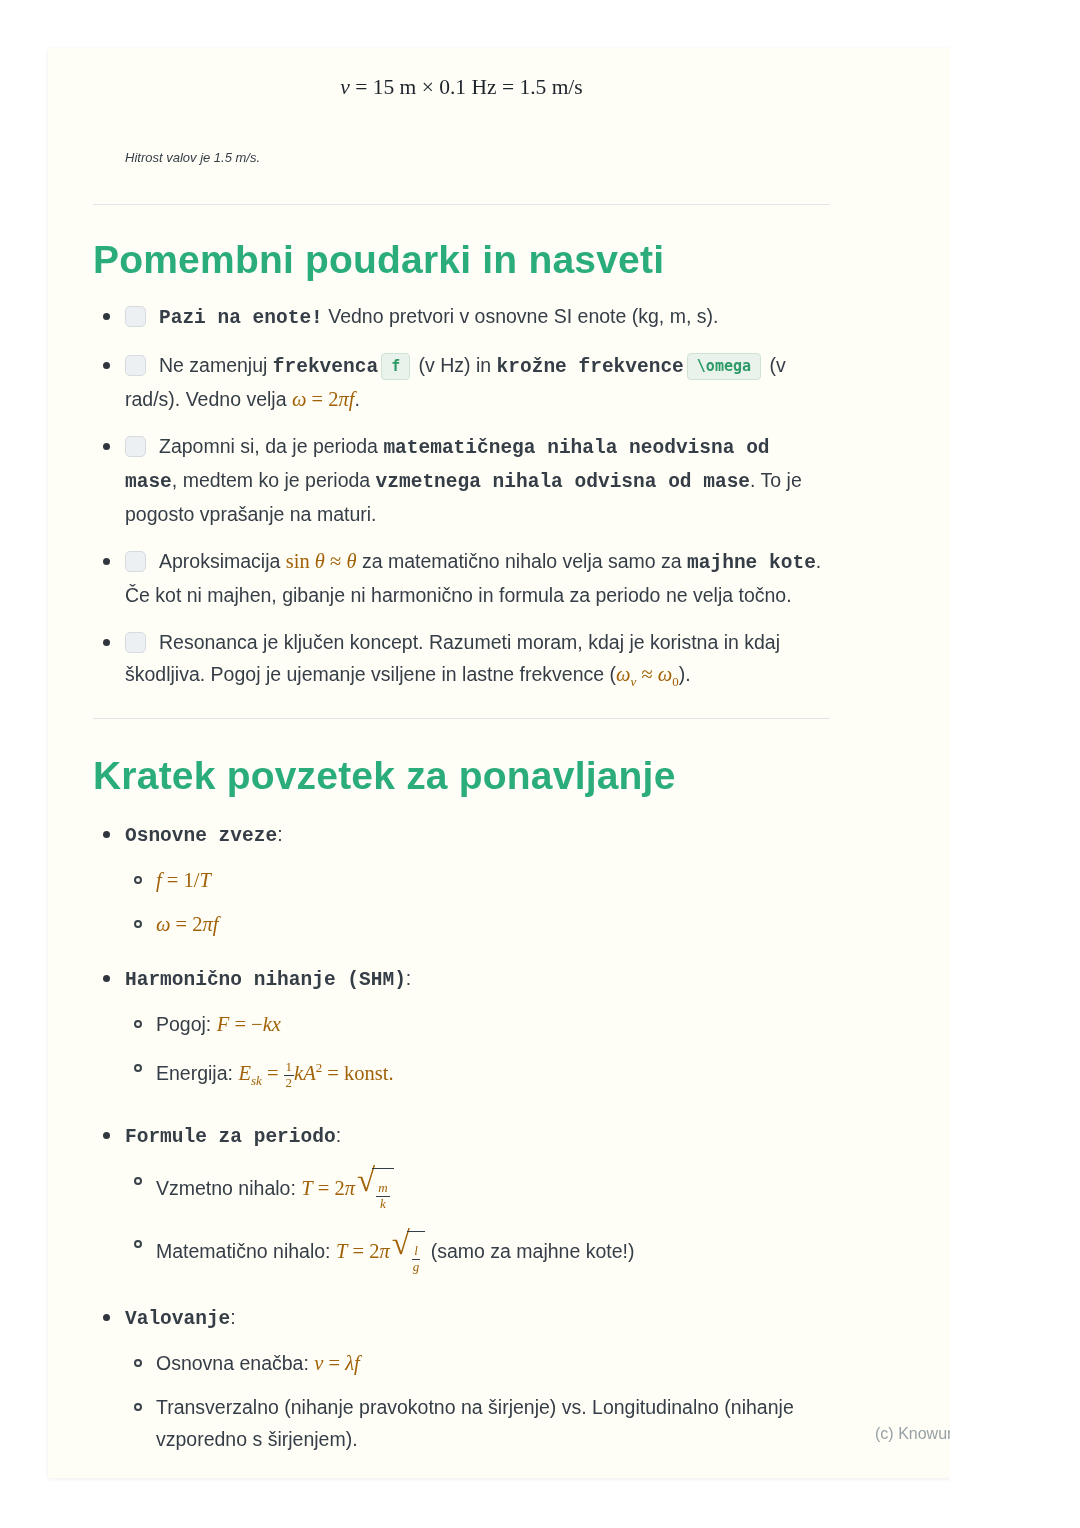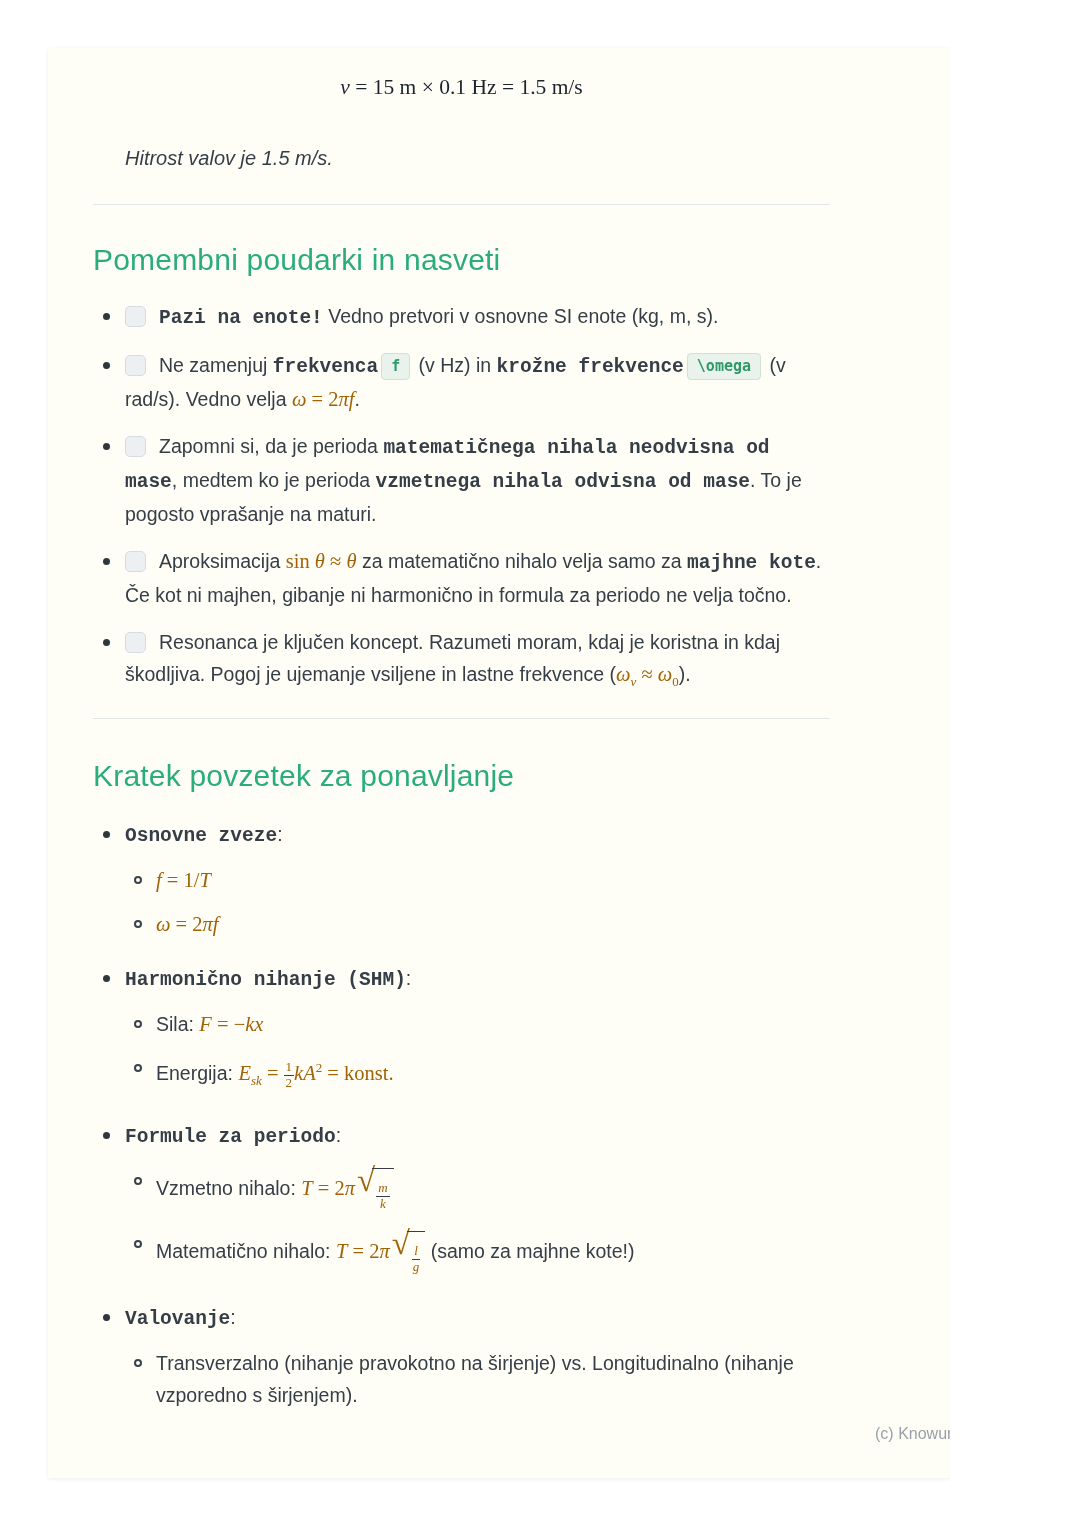--- a/index.html
+++ b/index.html
@@ -28,27 +28,27 @@
   sub.msub{font-size:13px;}
   sup.msup{font-size:13px;}
   .vfrac{display:inline-flex;flex-direction:column;align-items:center;font-size:13px;line-height:1.15;vertical-align:middle;}
   .vfrac .vnum{border-bottom:1px solid #353d47;padding:0 2px;}
   .vfrac .vden{padding:0 2px;}
   .sqrt{display:inline-flex;align-items:flex-start;vertical-align:middle;margin-left:2px;}
   .sqrt .sqrt-sign{font-size:33px;line-height:30px;font-family:"Liberation Serif",serif;margin-right:-3px;}
   .sqrt .sqrt-body{border-top:1.5px solid #353d47;margin-top:3px;padding:3px 4px 0 4px;}
 
   
-  .note{margin:44px 0 0 32px;font-style:italic;font-size:20px;line-height:24px;}
+  .note{margin:44px 0 0 32px;font-style:italic;font-size:13px;line-height:24px;}
   .divider{border:none;border-top:1px solid #e3e6e9;width:737px;margin:34px 0 0 0;}
   .divider.d2{margin-top:20px;}
 
   
   .h-green{
-    margin:36px 0 0 0;font-size:30px;line-height:37px;font-weight:400;
+    margin:36px 0 0 0;font-size:39px;line-height:37px;font-weight:700;
     color:#2bad7b;letter-spacing:.2px;
   }
   .h-green.second{margin-top:38px;}
 
   
   .checklist{list-style:none;margin:22px 0 0 0;padding:0;}
   .checklist li{
     position:relative;padding-left:32px;margin-bottom:15px;
     font-size:19.5px;line-height:32px;
   }
@@ -127,21 +127,21 @@
           <span class="dot"></span><b class="bd">Osnovne zveze</b><span>:</span>
           <ul class="inner">
             <li><span class="ring"></span><span class="math inline-math"><span class="mi">f</span><span> = 1/</span><span class="mi">T</span></span></li>
             <li><span class="ring"></span><span class="math inline-math"><span class="mi">ω</span><span> = 2</span><span class="mi">πf</span></span></li>
           </ul>
         </li>
 
         <li class="group">
           <span class="dot"></span><b class="bd">Harmonično nihanje (SHM)</b><span>:</span>
           <ul class="inner">
-            <li><span class="ring"></span><span>Sila: </span><span class="math inline-math"><span class="mi">F</span><span> = −</span><span class="mi">kx</span></span></li>
+            <li><span class="ring"></span><span>Pogoj: </span><span class="math inline-math"><span class="mi">F</span><span> = −</span><span class="mi">kx</span></span></li>
             <li><span class="ring"></span><span>Energija: </span><span class="math inline-math"><span class="mi">E</span><sub class="msub mi">sk</sub><span> = </span><span class="vfrac">
                     <span class="vnum">1</span>
                     <span class="vden">2</span>
                   </span><span class="mi">kA</span><sup class="msup">2</sup><span> = konst.</span></span></li>
           </ul>
         </li>
 
         <li class="group">
           <span class="dot"></span><b class="bd">Formule za periodo</b><span>:</span>
           <ul class="inner">
@@ -158,20 +158,21 @@
                         <span class="vnum mi">l</span>
                         <span class="vden mi">g</span>
                       </span></span>
                   </span></span><span> (samo za majhne kote!)</span></li>
           </ul>
         </li>
 
         <li class="group">
           <span class="dot"></span><b class="bd">Valovanje</b><span>:</span>
           <ul class="inner">
+            <li><span class="ring"></span><span>Osnovna enačba: </span><span class="math inline-math"><span class="mi">v</span><span> = </span><span class="mi">λf</span></span></li>
             <li><span class="ring"></span><span>Transverzalno (nihanje pravokotno na širjenje) vs. Longitudinalno (nihanje vzporedno s širjenjem).</span></li>
           </ul>
         </li>
 
 
       </ul>
     </div>
 
     <div class="credit">(c) Knowunity 2025</div>
   </div>

